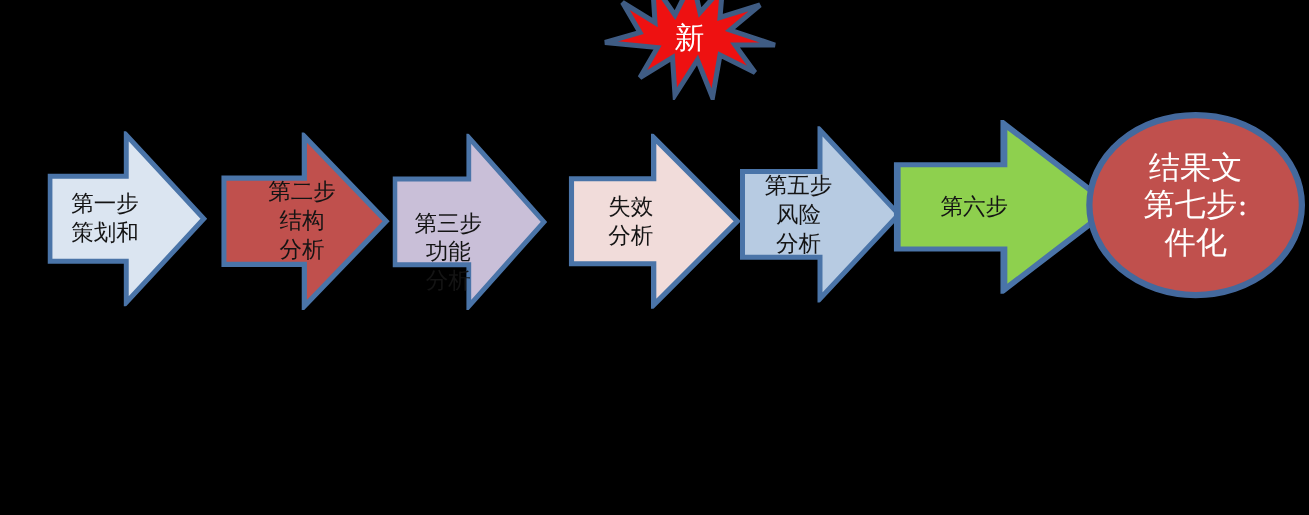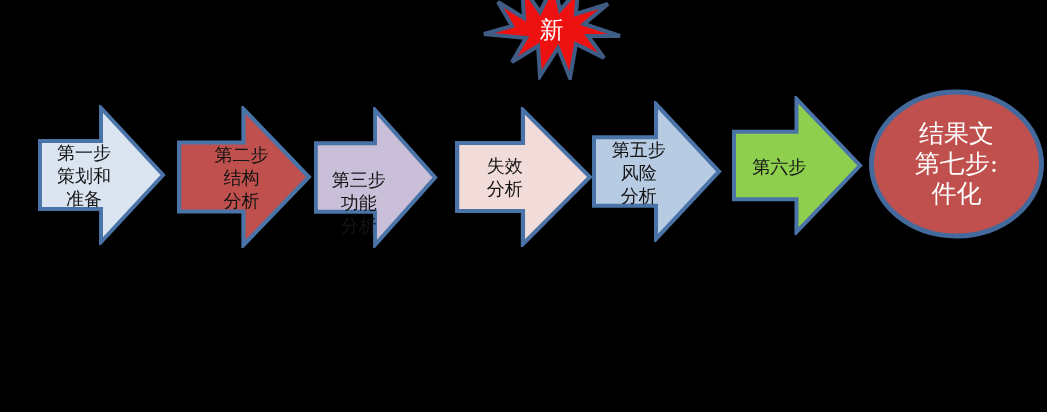--- a/index.html
+++ b/index.html
@@ -42,21 +42,20 @@
   </div>
 
   <div id="steps-layer">
       <div class="step" style="left: 38px; top: 105px; width: 128px; height: 140px;">
       <svg viewBox="0 0 130 140" preserveAspectRatio="none">
         <polygon points="2,36 64,36 64,3 127,70 64,137 64,104 2,104" stroke-width="4" fill="#dbe5f1" stroke="#4a74a8"></polygon>
       </svg>
       <div class="lines" style="color: rgb(20, 20, 20);">
           <div>第一步</div>
           <div>策划和</div>
-          <div>准备</div>
         </div>
     </div>
       <div class="step" style="left: 177px; top: 106px; width: 135px; height: 142px;">
       <svg viewBox="0 0 130 140" preserveAspectRatio="none">
         <polygon points="2,36 64,36 64,3 127,70 64,137 64,104 2,104" stroke-width="4" fill="#c0504d" stroke="#4a74a8"></polygon>
       </svg>
       <div class="lines" style="color: rgb(20, 20, 20); margin-left: 16px;">
           <div>第二步</div>
           <div>结构</div>
           <div>分析</div>
@@ -84,21 +83,21 @@
       <div class="step" style="left: 592px; top: 101px; width: 130px; height: 141px;">
       <svg viewBox="0 0 130 140" preserveAspectRatio="none">
         <polygon points="2,36 64,36 64,3 127,70 64,137 64,104 2,104" stroke-width="4" fill="#b7cbe2" stroke="#4a74a8"></polygon>
       </svg>
       <div class="lines" style="color: rgb(20, 20, 20);">
           <div>第五步</div>
           <div>风险</div>
           <div>分析</div>
         </div>
     </div>
-      <div class="step" style="left: 732px; top: 96px; width: 131px; height: 139px;">
+      <div class="step" style="left: 715px; top: 96px; width: 131px; height: 139px; padding-left: 48px;">
       <svg viewBox="0 0 130 140" preserveAspectRatio="none">
         <polygon points="2,36 64,36 64,3 127,70 64,137 64,104 2,104" stroke-width="4" fill="#8ed04e" stroke="#4a74a8"></polygon>
       </svg>
       <div class="lines" style="color: rgb(20, 20, 20);">
           <div>第六步</div>
         </div>
     </div>
     </div>
 
   <div class="result">

